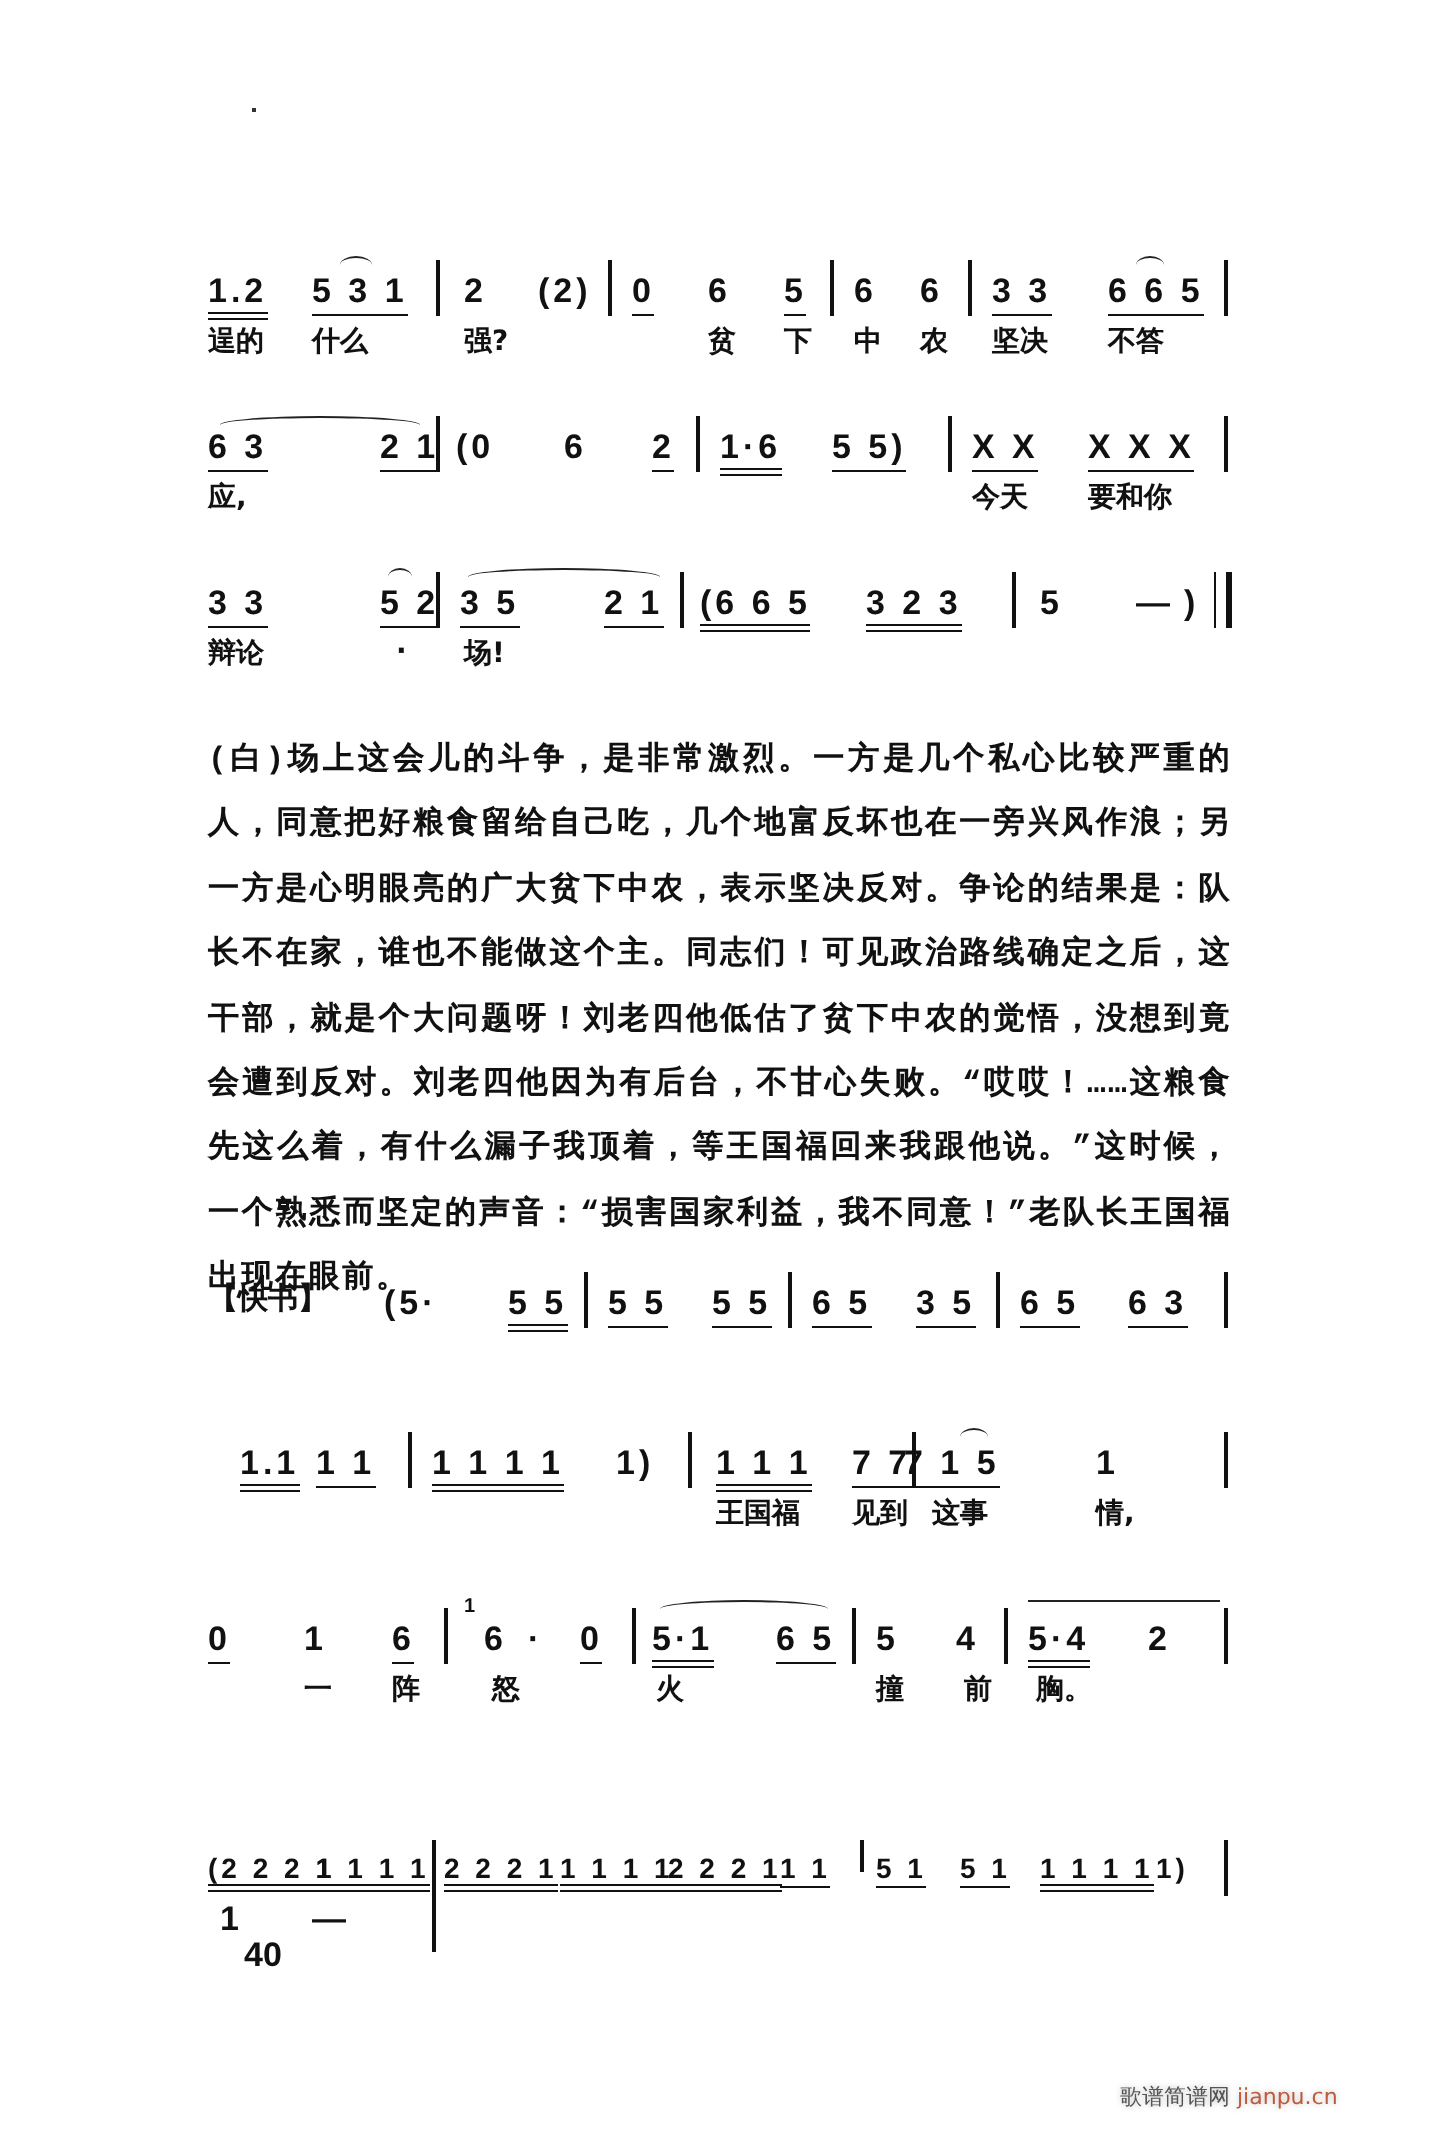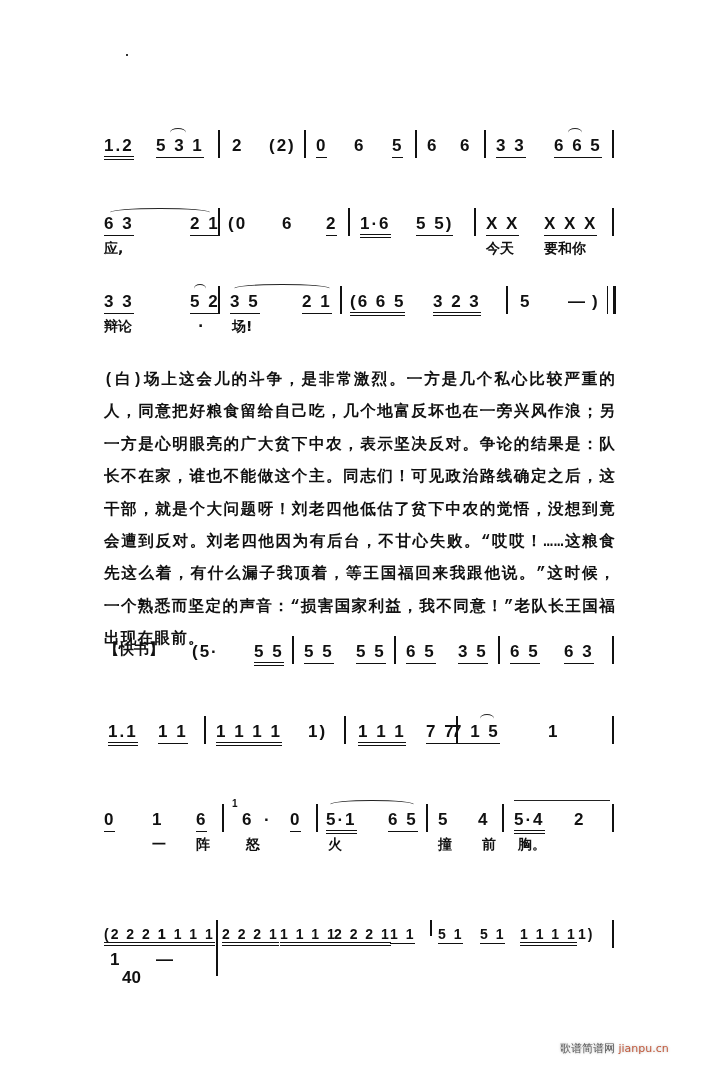--- a/index.html
+++ b/index.html
@@ -56,20 +56,31 @@
       <span class="n u1" style="left:288px">5</span>
       <div class="bar" style="left:311px"></div>
       <span class="n" style="left:323px">6</span>
       <span class="n" style="left:356px">6</span>
       <div class="bar" style="left:380px"></div>
       <span class="n u1" style="left:392px">3 3</span>
       <span class="n u1" style="left:450px">6 6 5</span>
       <div class="slur" style="left:464px;top:-2px;width:14px"></div>
       <div class="bar" style="left:508px"></div>
     </div>
+    <div class="lyrics">
+      <span class="ly" style="left:0px">逞的</span>
+      <span class="ly" style="left:52px">什么</span>
+      <span class="ly" style="left:128px">强?</span>
+      <span class="ly" style="left:250px">贫</span>
+      <span class="ly" style="left:288px">下</span>
+      <span class="ly" style="left:323px">中</span>
+      <span class="ly" style="left:356px">农</span>
+      <span class="ly" style="left:392px">坚决</span>
+      <span class="ly" style="left:450px">不答</span>
+    </div>
   </div>
 
   <div class="staff" style="top:208px">
     <div class="notes">
       <div class="slur" style="left:6px;top:0px;width:100px"></div>
       <span class="n u1" style="left:0px">6 3</span>
       <span class="n u1" style="left:86px">2 1</span>
       <div class="bar" style="left:114px"></div>
       <span class="n" style="left:124px">(0</span>
       <span class="n" style="left:178px">6</span>
@@ -131,33 +142,39 @@
       <span class="n u1" style="left:354px">3 5</span>
       <div class="bar" style="left:394px"></div>
       <span class="n u1" style="left:406px">6 5</span>
       <span class="n u1" style="left:460px">6 3</span>
       <div class="bar" style="left:508px"></div>
     </div>
   </div>
 
   <div class="staff" style="top:716px">
     <div class="notes">
-      <span class="n u2" style="left:4px">1.1</span>
+      <span class="n u2" style="left:16px">1.1</span>
       <span class="n u1" style="left:54px">1 1</span>
       <div class="bar" style="left:100px"></div>
       <span class="n u2" style="left:112px">1 1 1 1</span>
       <span class="n" style="left:204px">1)</span>
       <div class="bar" style="left:240px"></div>
       <span class="n u2" style="left:254px">1 1 1</span>
       <span class="n u1" style="left:322px">7 7</span>
       <div class="bar" style="left:352px"></div>
       <span class="n u1" style="left:348px">7 1 5</span>
       <div class="slur" style="left:376px;top:-2px;width:14px"></div>
       <span class="n" style="left:444px">1</span>
       <div class="bar" style="left:508px"></div>
+    </div>
+    <div class="lyrics">
+      <span class="ly" style="left:254px">王国福</span>
+      <span class="ly" style="left:322px">见到</span>
+      <span class="ly" style="left:362px">这事</span>
+      <span class="ly" style="left:444px">情,</span>
     </div>
   </div>
 
   <div class="staff" style="top:804px">
     <div class="notes">
       <span class="n u1" style="left:0px">0</span>
       <span class="n" style="left:48px">1</span>
       <span class="n u1" style="left:92px">6</span>
       <div class="bar" style="left:118px"></div>
       <span class="n" style="left:128px;top:-6px;font-size:10px">1</span>

